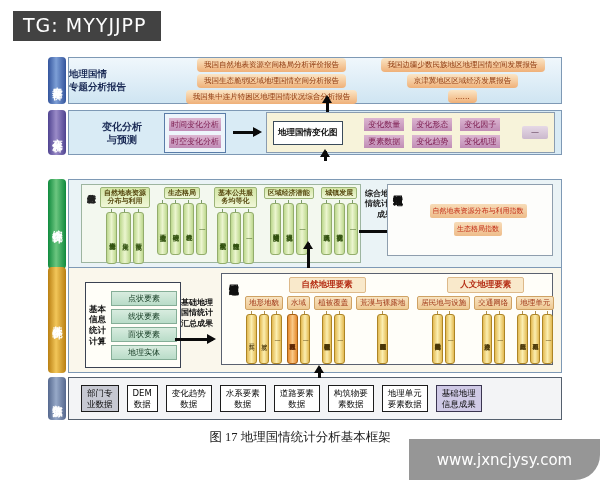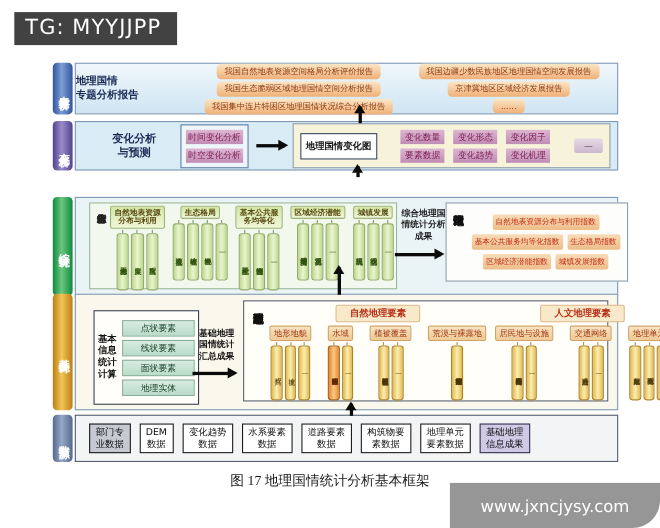--- a/index.html
+++ b/index.html
@@ -80,21 +80,21 @@
   .tkids{display:flex;gap:2px;margin-top:1px;}
   .cell{display:flex;flex-direction:column;align-items:center;}
   .cell::before{content:"";width:1px;height:3px;background:#7a9a6a;}
   .vbox{writing-mode:vertical-rl;text-orientation:upright;
         background:linear-gradient(to right,#bdd88e,#ebf5cf 50%,#bdd88e);
         border:1px solid #93ad6c;border-radius:3px;color:#31510f;font-size:6.5px;
         line-height:1.1;padding:2px 1px;height:46px;text-align:center;}
   .result-label{position:absolute;left:288px;top:9px;width:56px;font-size:8px;font-weight:bold;
                 color:#222;text-align:center;white-space:pre-line;line-height:1.3;}
   .result-arrow{position:absolute;left:290px;top:50px;width:42px;}
-  .idxpanel{position:absolute;left:336px;top:4px;width:158px;bottom:12px;background:#fdfdfb;
+  .idxpanel{position:absolute;left:318px;top:4px;width:158px;bottom:12px;background:#fdfdfb;
             border:1px solid #8e9eae;display:flex;padding:3px;}
   .idx-label{writing-mode:vertical-rl;text-orientation:upright;font-weight:bold;font-size:9.5px;
              color:#111;margin-right:3px;display:flex;align-items:center;flex:none;}
   .idx-boxes{flex:1;display:flex;flex-direction:column;gap:4px;justify-content:center;}
   .idx-row{display:flex;gap:4px;justify-content:center;}
   .ibox{background:linear-gradient(#f7dcb8,#eebc8a);color:#c22d16;font-size:7px;
         padding:2px 3px;text-align:center;border-radius:2px;}
 
   
   .calcbox{position:absolute;left:16px;top:14px;width:88px;height:78px;background:#fffef8;
@@ -108,21 +108,21 @@
                  color:#111;white-space:pre-line;text-align:center;line-height:1.3;}
   .b4-arrow{position:absolute;left:106px;top:70px;width:38px;}
   .infopanel{position:absolute;left:152px;top:5px;right:8px;bottom:7px;background:#fffef9;
              border:1.2px solid #5a6170;display:flex;padding:3px;}
   .info-label{writing-mode:vertical-rl;text-orientation:upright;font-weight:bold;font-size:9.5px;
               color:#111;margin:0 2px;display:flex;align-items:center;flex:none;}
   .sections{flex:1;display:flex;gap:8px;padding-left:3px;}
   .section{display:flex;flex-direction:column;align-items:center;}
   .sec-header{background:#f9e9cb;border:1px solid #ddb98a;color:#b52f16;font-weight:bold;
               font-size:8.5px;padding:1px 12px;border-radius:2px;}
-  .groups{display:flex;gap:15px;margin-top:3px;align-items:flex-start;}
+  .groups{display:flex;gap:4px;margin-top:3px;align-items:flex-start;}
   .group{display:flex;flex-direction:column;align-items:center;}
   .ghead{background:linear-gradient(#f8e4c2,#eec892);border:1px solid #cfa264;color:#a03818;
          font-size:7.5px;padding:1px 3px;border-radius:2px;white-space:nowrap;}
   .gkids{display:flex;gap:2px;margin-top:1px;}
   .gbox{writing-mode:vertical-rl;text-orientation:upright;
         background:linear-gradient(to right,#e3ba52,#fbeeb0 50%,#e3ba52);
         border:1px solid #ad8526;border-radius:3px;color:#4a3708;font-size:6px;
         line-height:1.1;padding:2px 1px;height:44px;text-align:center;}
   .gbox.orange{background:linear-gradient(to right,#e58a2e,#f9c887 50%,#e58a2e);
         border-color:#a85f14;color:#5c2606;}
@@ -283,26 +283,21 @@
 情统计分析
 成果</div>
       <div class="harrow result-arrow"></div>
       <div class="idxpanel">
         <div class="idx-label">地理国情指数</div>
         <div class="idx-boxes">
           <div class="idx-row">
               <div class="ibox">自然地表资源分布与利用指数</div>
             </div>
           <div class="idx-row">
-            <div class="ibox">基本公共服务均等化指数</div>
             <div class="ibox">生态格局指数</div>
-          </div>
-          <div class="idx-row">
-            <div class="ibox">区域经济潜能指数</div>
-            <div class="ibox">城镇发展指数</div>
           </div>
         </div>
       </div>
     </div>
   </div>
 
   <div class="band band4">
     <div class="tab tab4">基本统计</div>
     <div class="panel panel4">
       <div class="calcbox">

